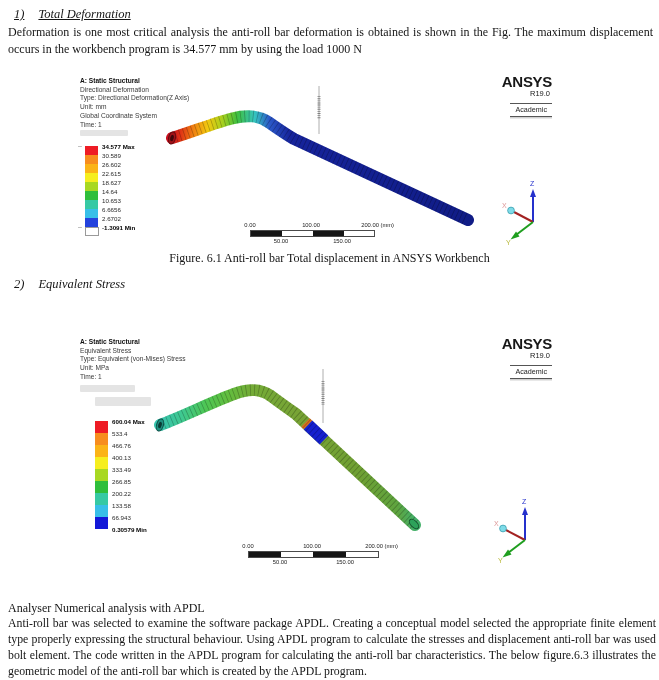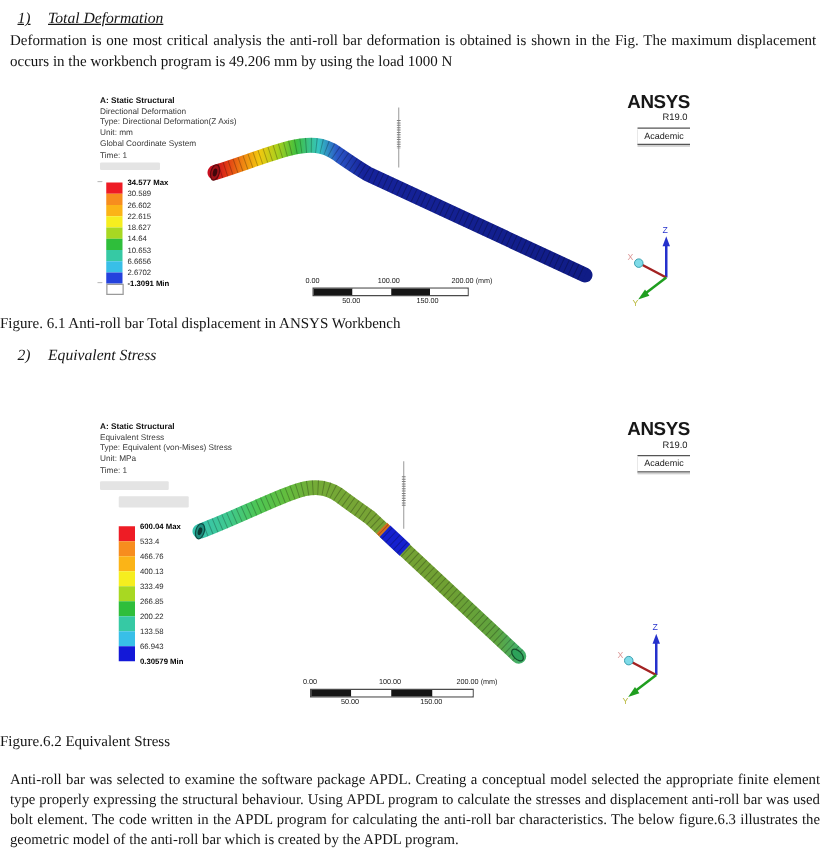--- a/index.html
+++ b/index.html
@@ -8,21 +8,21 @@
     font-family:"Liberation Serif", serif; color:#151515; overflow:hidden;
   }
   .heading {
     position:absolute; font-style:italic; font-size:12.5px; white-space:nowrap;
   }
   .heading .num { margin-right:14px; }
   .para {
     position:absolute; font-size:12px; line-height:17px; text-align:justify;
   }
   .caption {
-    position:absolute; left:0; width:659px; font-size:12px;
+    position:absolute; left:0; width:659px; text-align:center; font-size:12px;
   }
   .plainline { position:absolute; font-size:12px; white-space:nowrap; }
 
   
   .fig { position:absolute; font-family:"Liberation Sans", sans-serif; }
   .fig-header { position:absolute; font-size:6.6px; line-height:8.7px; color:#3a3a3a; white-space:nowrap; }
   .fig-header .b { font-weight:bold; color:#101010; }
   .smudge { position:absolute; background:#e4e4e4; border-radius:1px; }
 
   .logo { position:absolute; width:62px; text-align:right; color:#171717; }
@@ -55,21 +55,21 @@
 </style>
 </head>
 <body>
 
 <div class="page">
 
   <div class="heading" style="left:14px; top:7px;text-decoration:underline;">
     <span class="num">1)</span><span>Total Deformation</span>
   </div>
 
-  <div class="para" style="left:8px; top:24px; width:645px;">Deformation is one most critical analysis the anti-roll bar deformation is obtained is shown in the Fig. The maximum displacement occurs in the workbench program is 49.206 mm by using the load 1000 N</div>
+  <div class="para" style="left:8px; top:24px; width:645px;">Deformation is one most critical analysis the anti-roll bar deformation is obtained is shown in the Fig. The maximum displacement occurs in the workbench program is 34.577 mm by using the load 1000 N</div>
 
   <div class="fig" style="left:62px; top:72px; width:594px; height:180px;">
 
     <div class="fig-header" style="left:18px; top:5px;">
       <div class="b">A: Static Structural</div>
       <div>Directional Deformation</div>
       <div>Type: Directional Deformation(Z Axis)</div>
       <div>Unit: mm</div>
       <div>Global Coordinate System</div>
       <div>Time: 1</div>
@@ -255,18 +255,18 @@
         <div class="seg k" style="width:32px;"></div>
           <div class="seg w" style="width:32px;"></div>
           <div class="seg k" style="width:33px;"></div>
           <div class="seg w" style="width:32px;"></div>
       </div>
       <span class="lab" style="left:32px; top:16px;">50.00</span>
       <span class="lab" style="left:97px; top:16px;">150.00</span>
     </div>
   </div>
 
-  <div class="caption" style="top:586px;">Figure.6.2 Equivalent Stress</div>
-
+
+  <div class="plainline" style="left:8px; top:601px;">Analyser Numerical analysis with APDL</div>
 
   <div class="para" style="left:8px; top:615px; width:648px; line-height:16px; font-size:11.8px;"> Anti-roll bar was selected to examine the software package APDL. Creating a conceptual model selected the appropriate finite element type properly expressing the structural behaviour. Using APDL program to calculate the stresses and displacement anti-roll bar was used bolt element. The code written in the APDL program for calculating the anti-roll bar characteristics. The below figure.6.3 illustrates the geometric model of the anti-roll bar which is created by the APDL program.</div>
 
 </div>
 
 </body></html>

